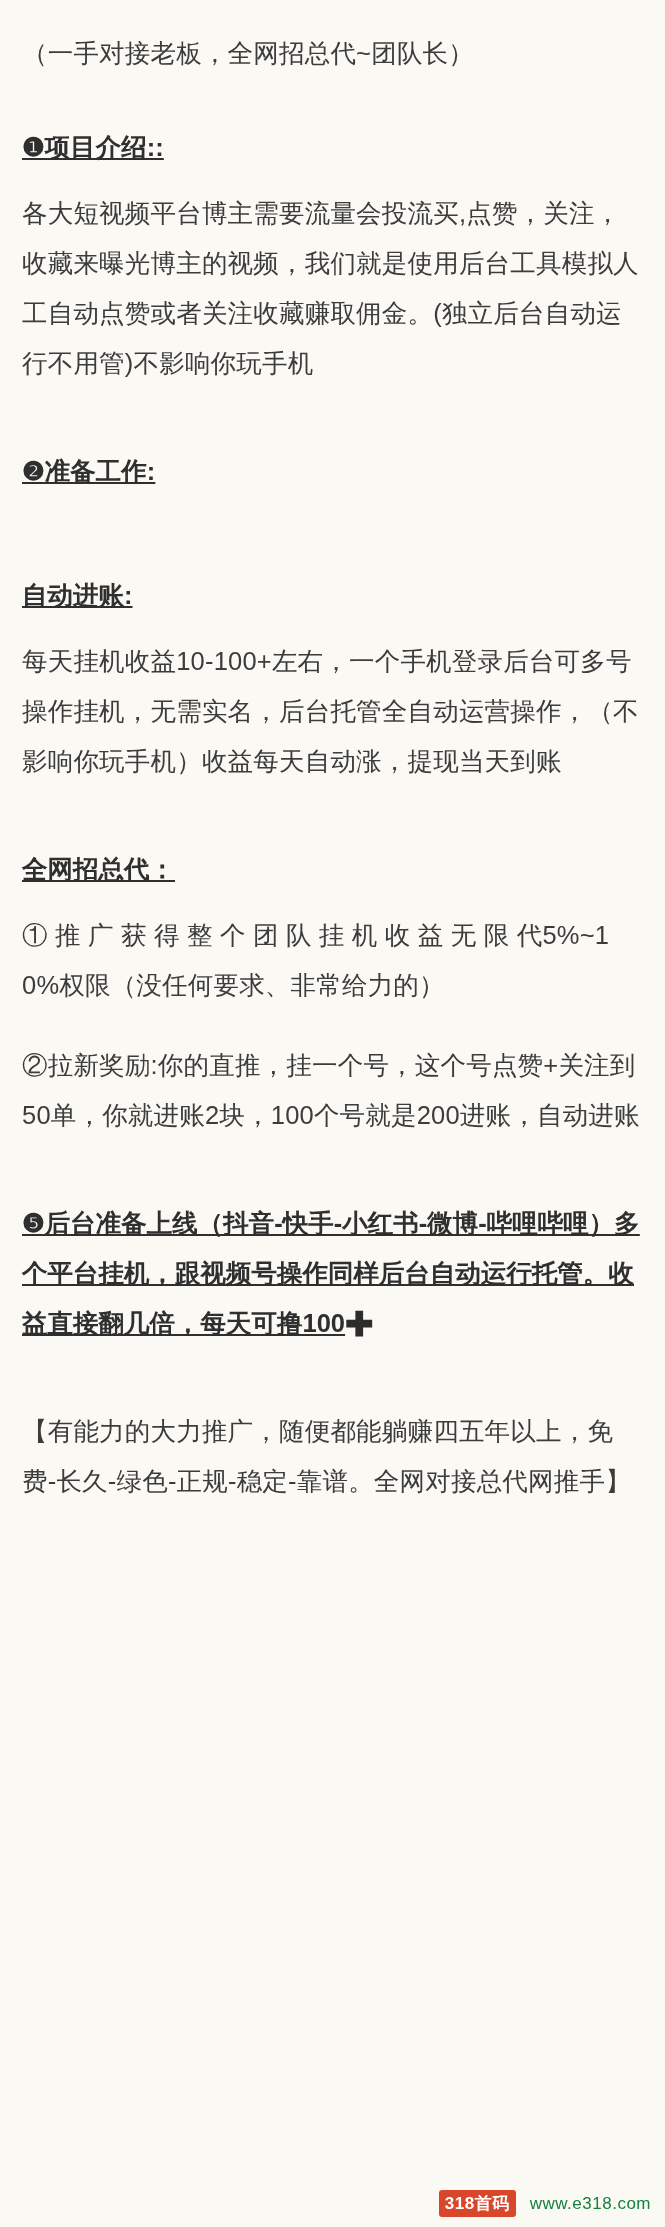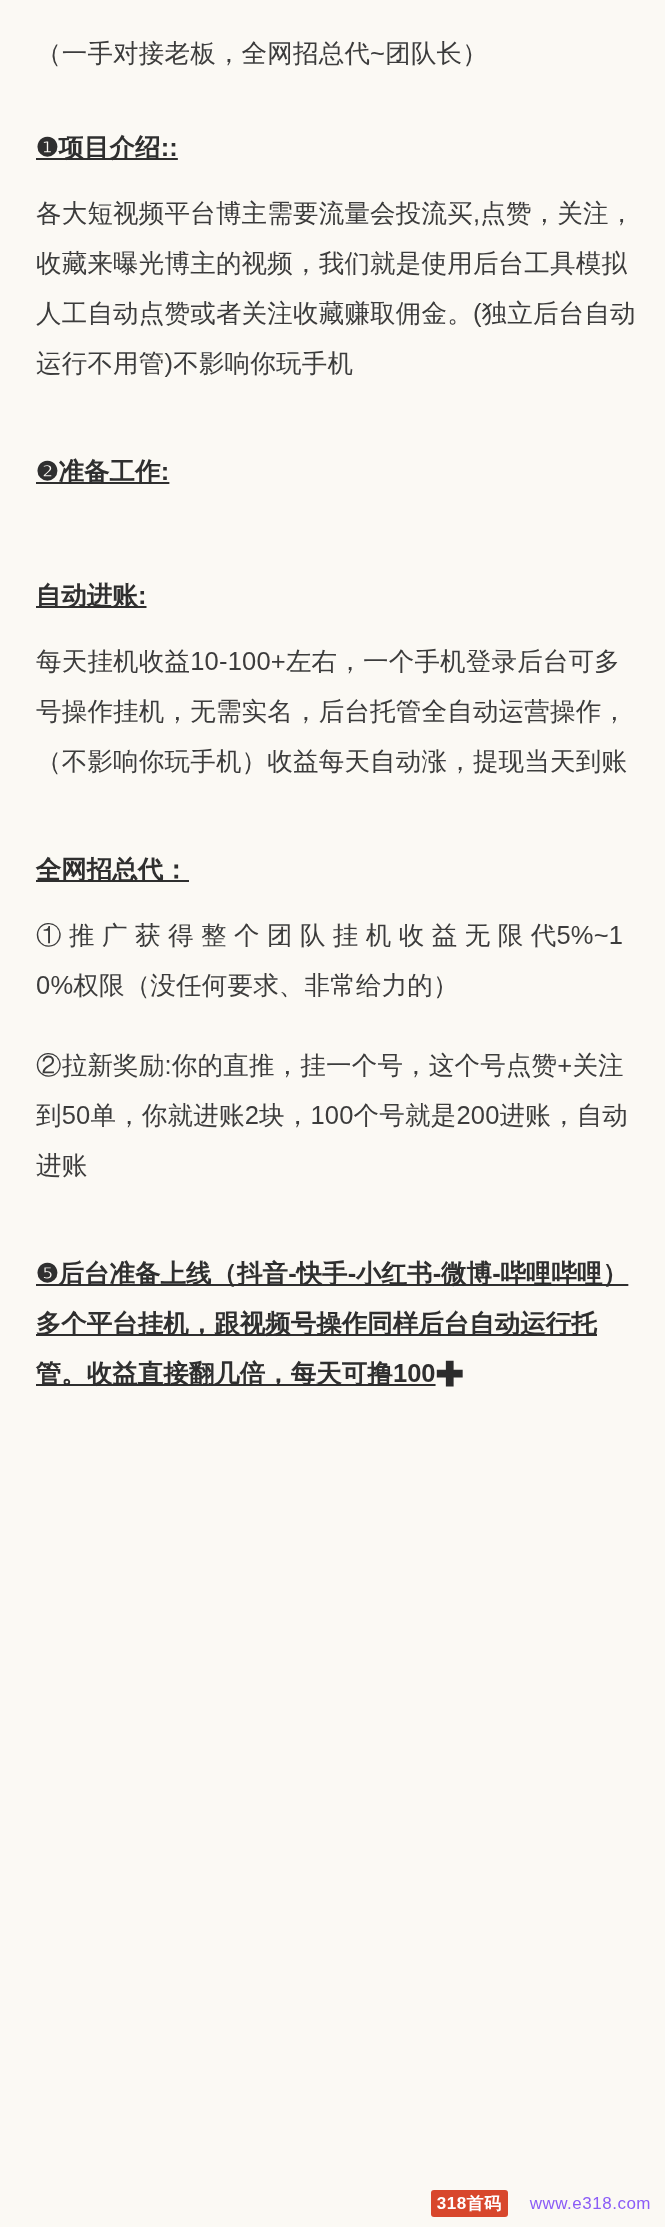--- a/index.html
+++ b/index.html
@@ -17,21 +17,21 @@
   }
   .page {
     position: relative;
     width: 665px;
     min-height: 2227px;
     background: #fbf9f4;
     box-sizing: border-box;
     padding: 28px 22px 60px 22px;
   }
   .block {
-    margin: 0 0 14px 14px;
+    margin: 0 0 14px 0;
   }
   .para {
     font-size: 25.5px;
     line-height: 50px;
     letter-spacing: 0.2px;
     color: #3c3c3c;
     margin: 0;
     word-break: break-all;
   }
   .heading {
@@ -53,33 +53,33 @@
     font-weight: 900;
     vertical-align: -4px;
     color: #2c2c2c;
   }
   .watermark {
     position: absolute;
     right: 14px;
     bottom: 10px;
     display: flex;
     align-items: center;
-    gap: 22px;
+    gap: 14px;
   }
   .wm-badge {
     background: #d8472c;
     color: #ffffff;
     font-size: 17px;
     font-weight: bold;
     padding: 2px 6px;
     border-radius: 3px;
     letter-spacing: 0.5px;
   }
   .wm-text {
-    color: #8b5cf6;
+    color: #15803d;
     font-size: 17px;
     letter-spacing: 0.5px;
   }
 </style>
 </head>
 <body>
 
 <div class="page">
 
   <div class="block">
@@ -120,19 +120,22 @@
   </div>
 
   <div class="spacer-lg"></div>
 
   <div class="block">
     <p class="heading"><span>❺后台准备上线（抖音-快手-小红书-微博-哔哩哔哩）多个平台挂机，跟视频号操作同样后台自动运行托管。收益直接翻几倍，每天可撸100</span><span class="plus-glyph">✚</span></p>
   </div>
 
   <div class="spacer-lg"></div>
 
+  <div class="block">
+    <p class="para">【有能力的大力推广，随便都能躺赚四五年以上，免费-长久-绿色-正规-稳定-靠谱。全网对接总代网推手】</p>
+  </div>
 
   <div class="watermark">
     <span class="wm-badge">318首码</span>
     <span class="wm-text">www.e318.com</span>
   </div>
 
 </div>
 
 </body></html>

